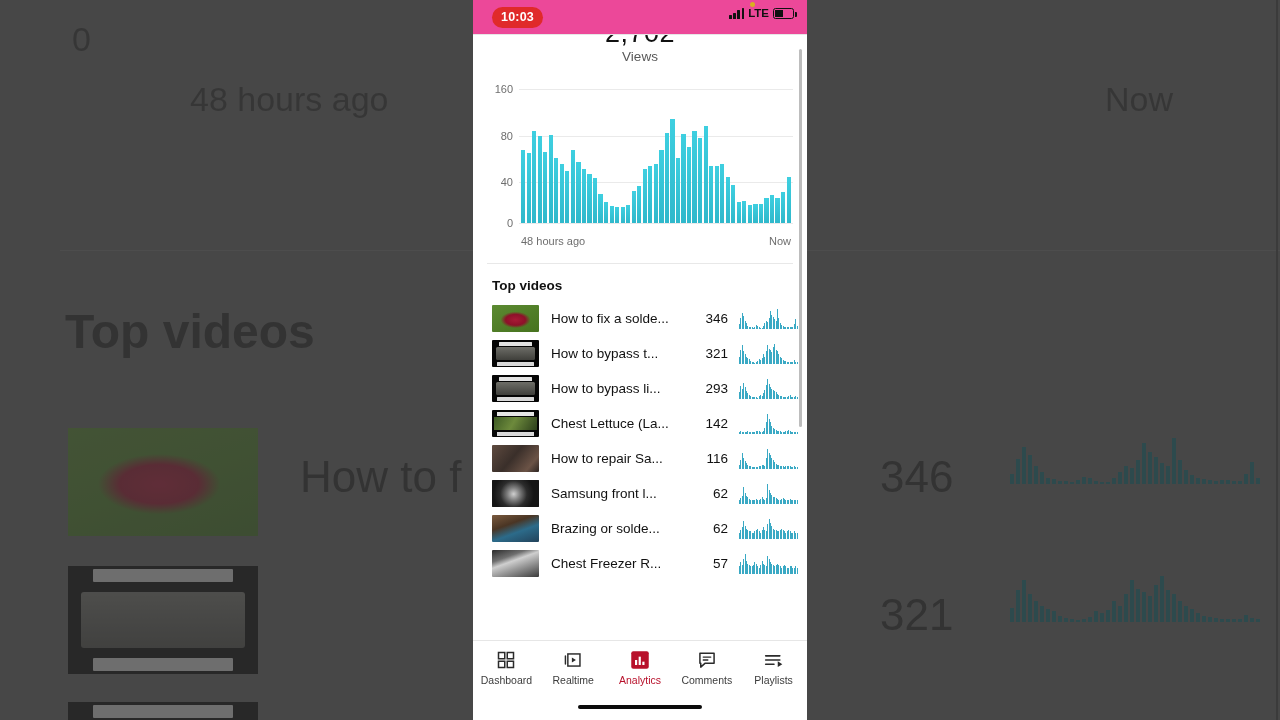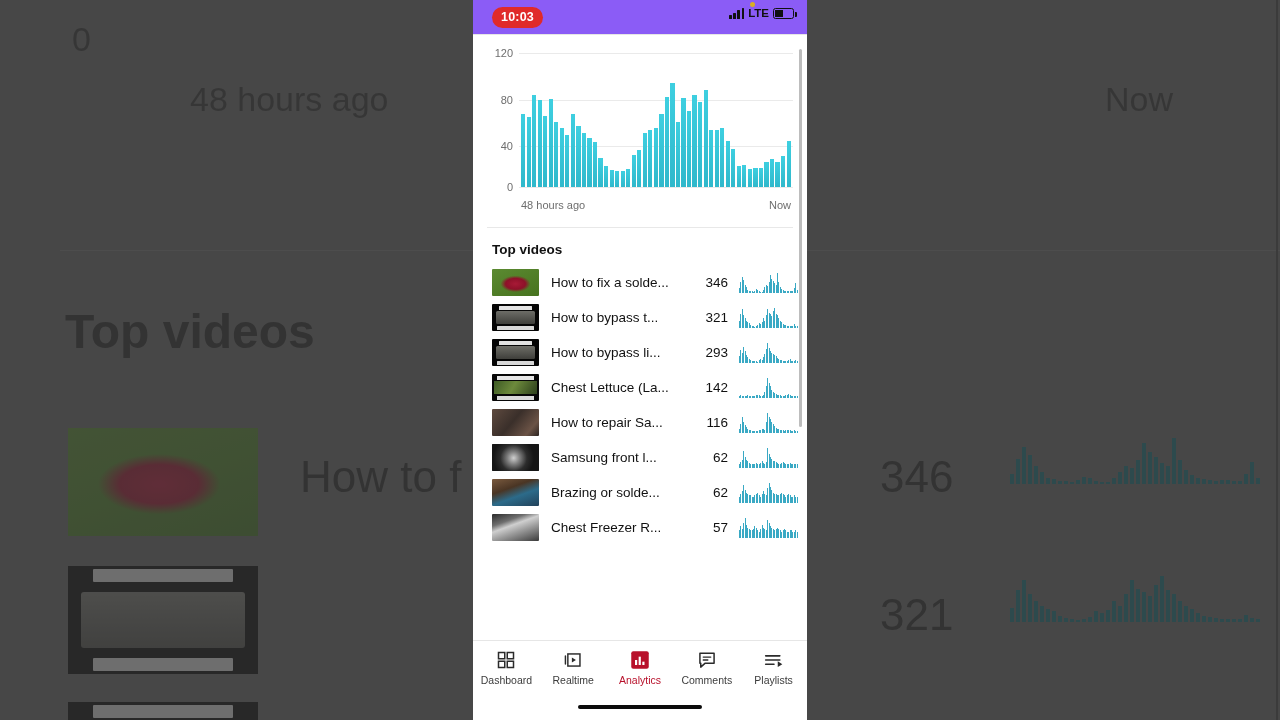--- a/index.html
+++ b/index.html
@@ -79,21 +79,21 @@
   .bg-spark { position:absolute; display:flex; align-items:flex-end; gap:2px; }
   .bg-spark i { display:block; width:4px; background:#16636a; }
   .bg-hline { position:absolute; height:1px; background:#6a6a6a; }
   .bg-vline { position:absolute; width:2px; background:#3b3b3b; }
 
   
   #phone {
     position: absolute;
     left: 473px; top: 0;
     width: 334px; height: 720px;
-    background: #8b5cf6;
+    background: #ec4899;
     z-index: 20;
     overflow: hidden;
     display: flex; flex-direction: column;
   }
 
   
   .statusbar {
     height: 34px; flex: 0 0 34px;
     position: relative;
     display: flex; align-items: center;
@@ -435,28 +435,32 @@
         <span class="battery">
             <span class="fill"></span>
           </span>
       </div>
     </div>
 
     <div class="appbar-sep"></div>
 
     <div class="content">
 
+      <div class="metric-head">
+        <div class="metric-value">2,702</div>
+        <div class="metric-label">Views</div>
+      </div>
 
       <div class="chart-wrap">
         <div class="gridline" style="top:12px;"></div>
         <div class="gridline" style="top:59px;"></div>
         <div class="gridline" style="top:105px;"></div>
         <div class="gridline" style="top:146px;"></div>
 
-        <div class="ylab" style="top:12px;">120</div>
+        <div class="ylab" style="top:12px;">160</div>
         <div class="ylab" style="top:59px;">80</div>
         <div class="ylab" style="top:105px;">40</div>
         <div class="ylab" style="top:146px;">0</div>
 
         <div class="bars-area" id="main-chart-bars">
             <i style="height: 54.1667%;"></i>
             <i style="height: 52.5%;"></i>
             <i style="height: 68.3333%;"></i>
             <i style="height: 65%;"></i>
             <i style="height: 53.3333%;"></i>

